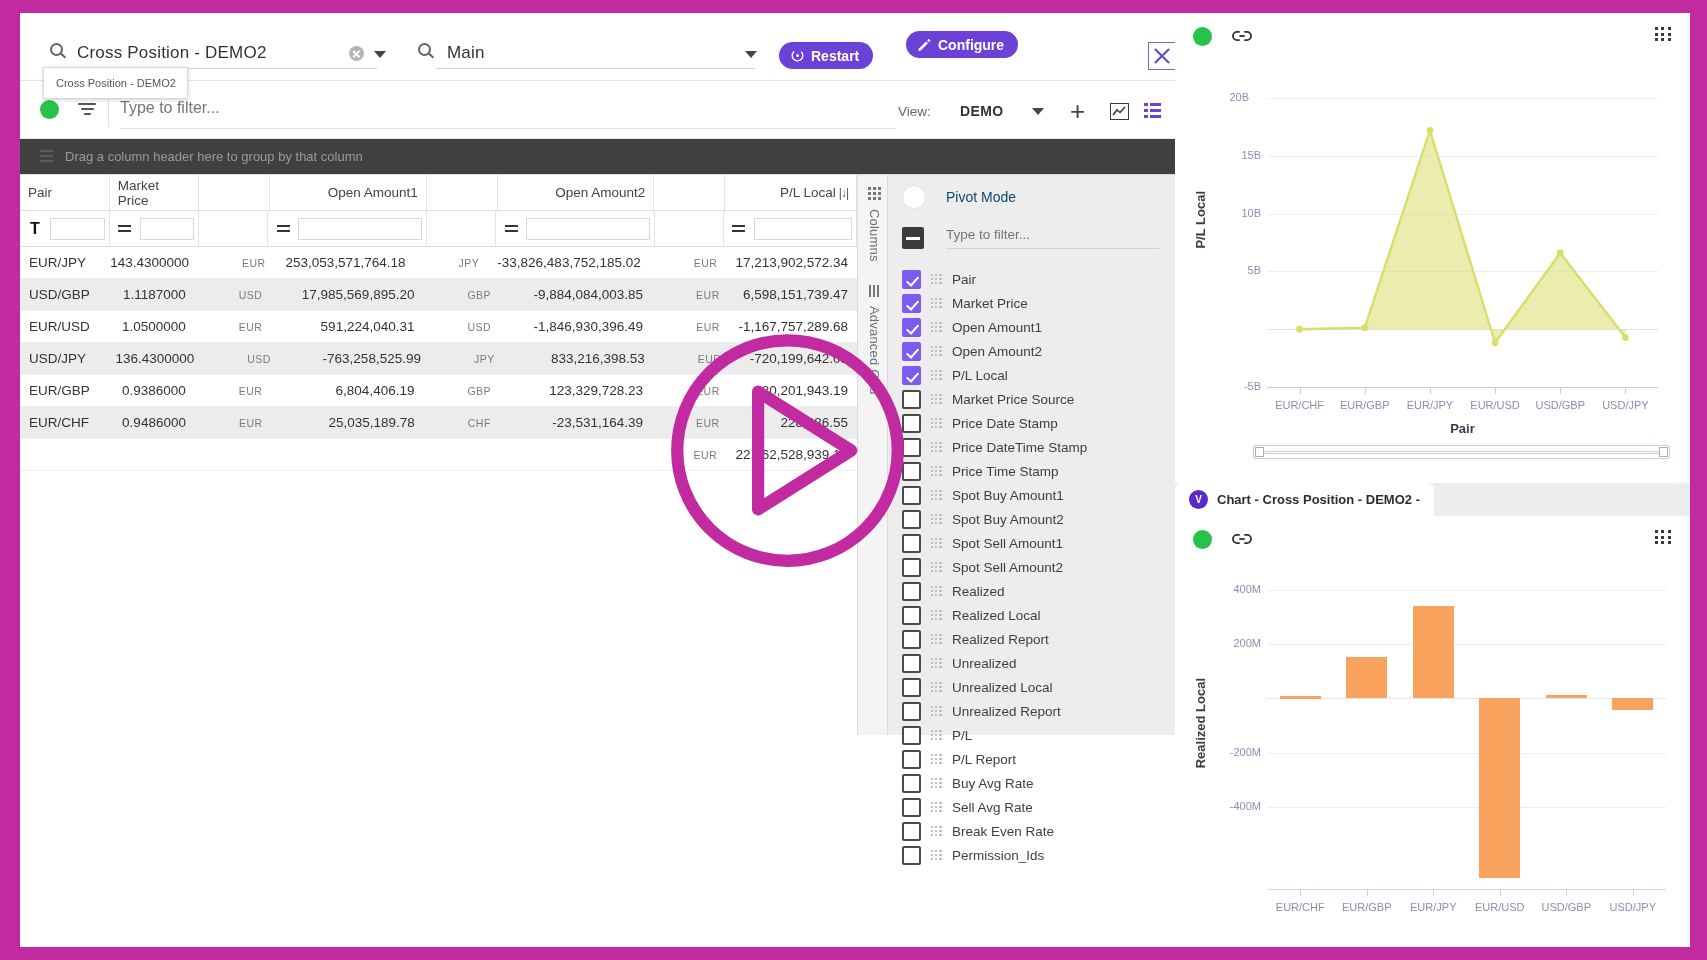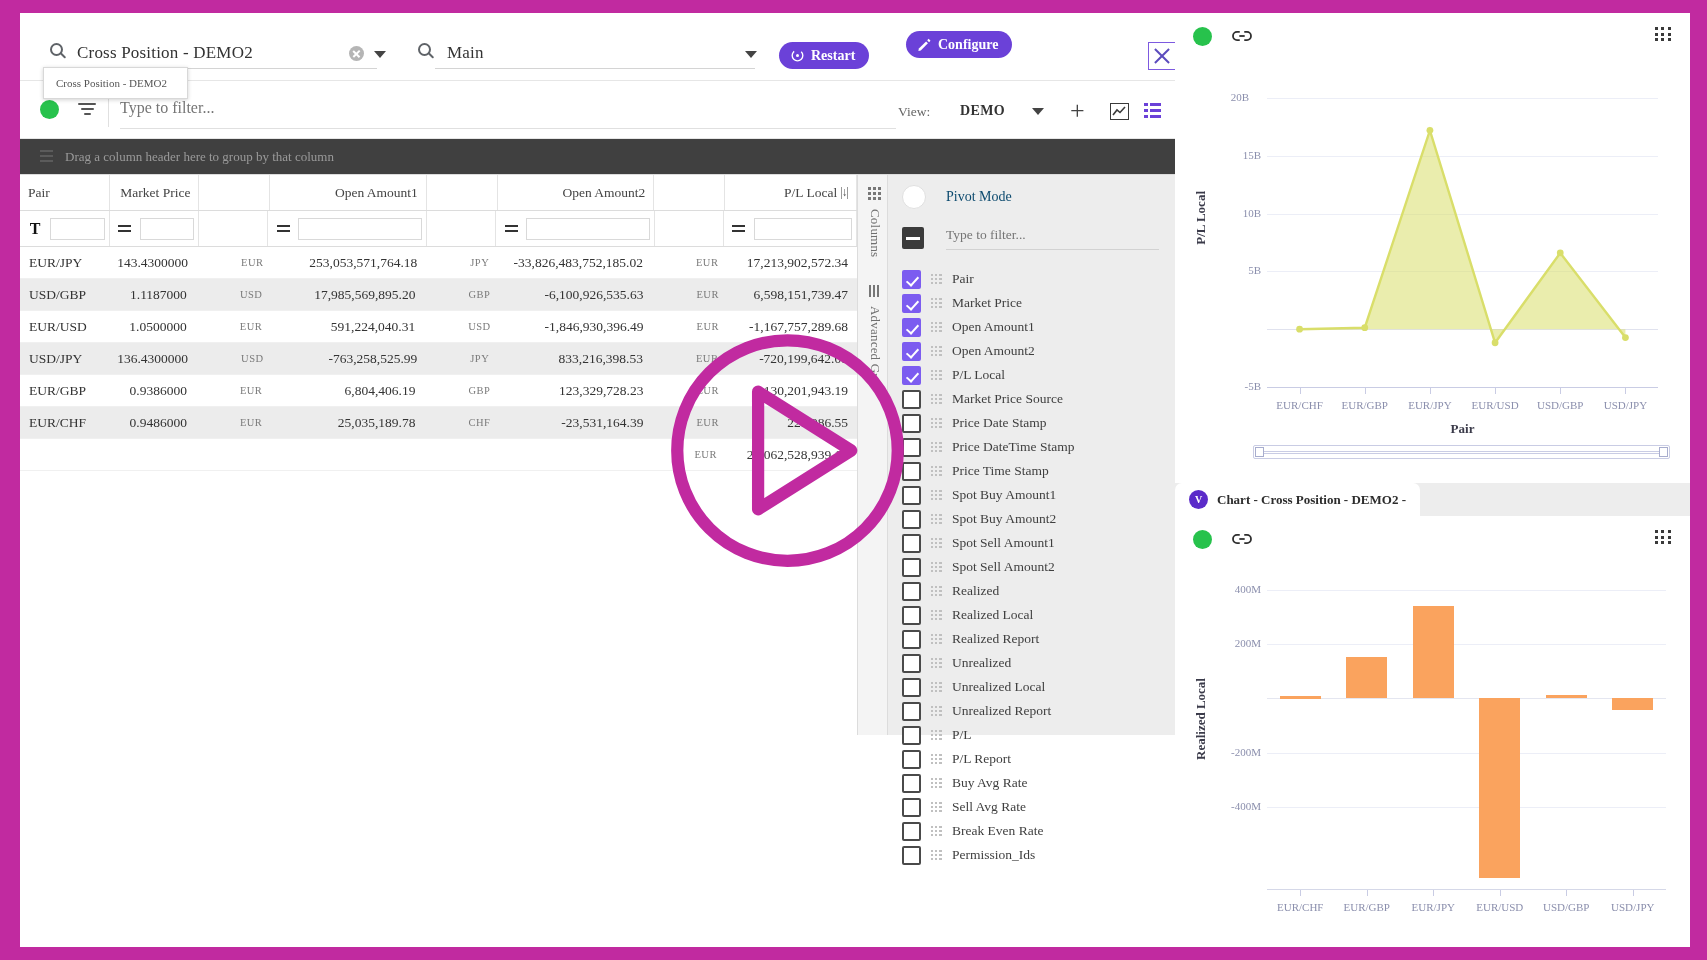--- a/index.html
+++ b/index.html
@@ -12,21 +12,20 @@
   }
   
   #frame {
     position:absolute; left:0; top:0; width:1707px; height:960px;
     background:#c12aa0;
   }
   #inner {
     position:absolute; left:20px; top:13px; width:1670px; height:736px;
     background:#ffffff;
     display:flex;
-    font-family:Liberation Serif, serif;
   }
   
   #left { position:relative; width:1155px; height:934px; background:#fff; }
 
   
   .topbar { position:relative; height:68px; border-bottom:1px solid #e6e6e6; background:#fff; }
   .mag {
     position:absolute; width:13px; height:13px; border:2px solid #5f6368;
     border-radius:50%;
   }
@@ -371,21 +370,21 @@
                 <div class="cell right c-amt">-33,826,483,752,185.02</div>
                 <div class="cell cur c-cur">EUR</div>
                 <div class="cell right c-pl">17,213,902,572.34</div>
               </div>
               <div class="row alt">
                 <div class="cell  c-pair">USD/GBP</div>
                 <div class="cell right c-mkt">1.1187000</div>
                 <div class="cell cur c-cur">USD</div>
                 <div class="cell right c-amt">17,985,569,895.20</div>
                 <div class="cell cur c-cur">GBP</div>
-                <div class="cell right c-amt">-6,100,926,535.63</div>
+                <div class="cell right c-amt">-9,884,084,003.85</div>
                 <div class="cell cur c-cur">EUR</div>
                 <div class="cell right c-pl">6,598,151,739.47</div>
               </div>
               <div class="row">
                 <div class="cell  c-pair">EUR/USD</div>
                 <div class="cell right c-mkt">1.0500000</div>
                 <div class="cell cur c-cur">EUR</div>
                 <div class="cell right c-amt">591,224,040.31</div>
                 <div class="cell cur c-cur">USD</div>
                 <div class="cell right c-amt">-1,846,930,396.49</div>

